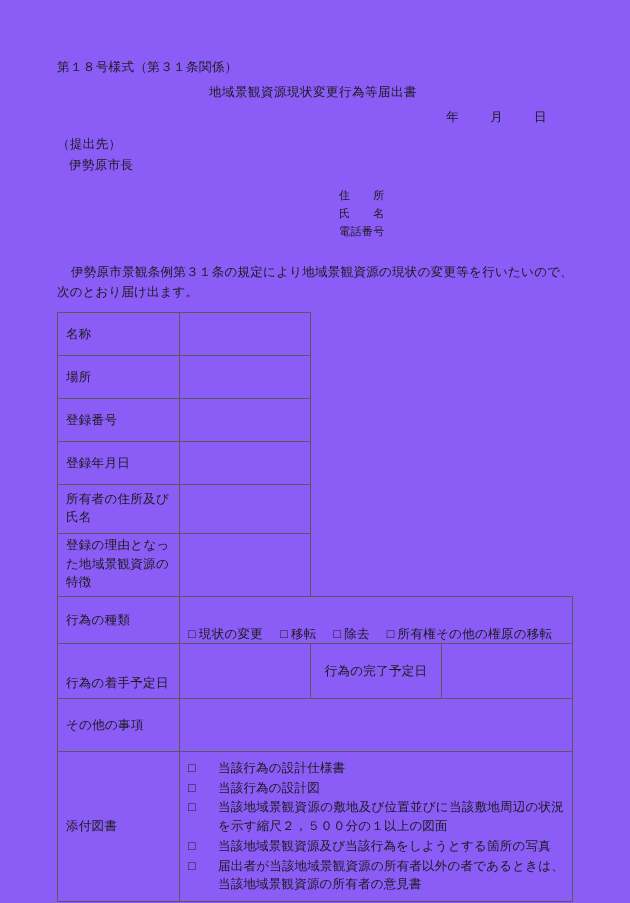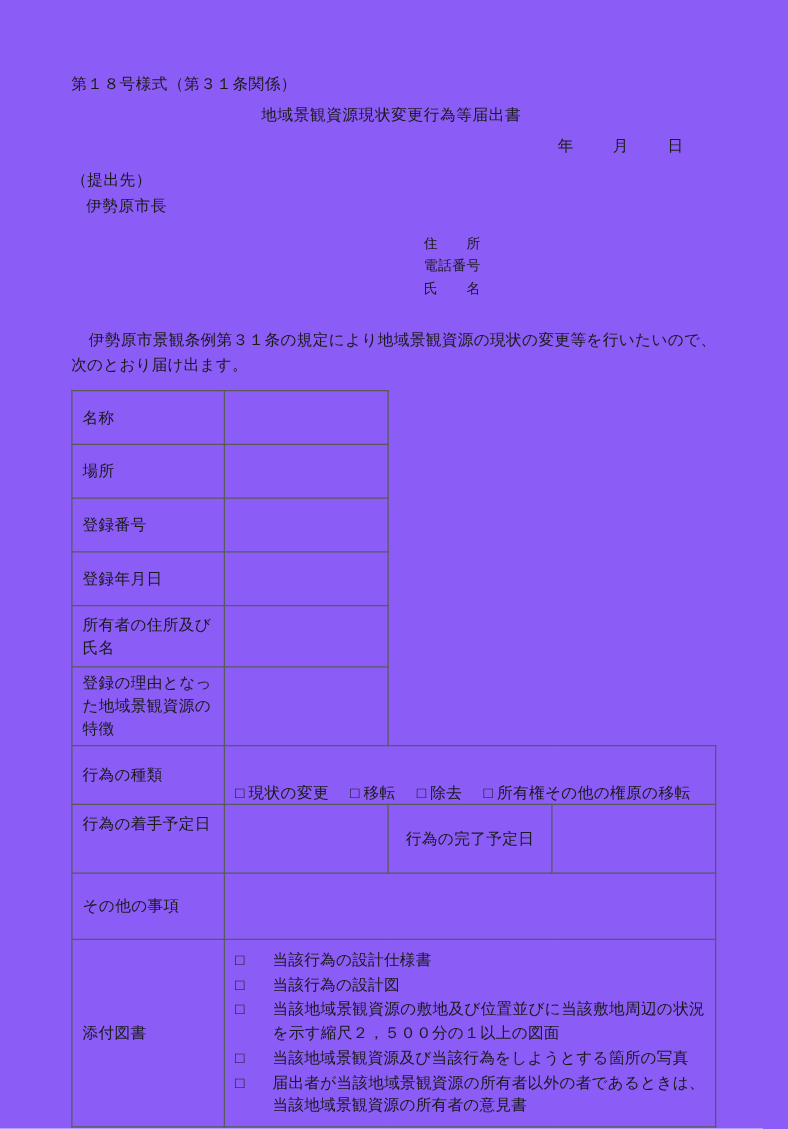--- a/index.html
+++ b/index.html
@@ -87,21 +87,21 @@
   }
   table.form td {
     border: 1px solid #595959;
     font-size: 12.5px;
     padding: 0 8px;
     vertical-align: middle;
     letter-spacing: 0.3px;
     line-height: 1.45;
   }
   td.lbl { width: 105px; }
-  td.lbl-wrap { width: 105px; }
+  td.lbl-wrap { width: 105px; font-family: Liberation Mono, monospace; }
   .cellpad { padding: 6px 0; }
 
   td.mid-lbl { width: 110px; text-align: center; }
 
   .checkrow {
     font-size: 12.5px;
     letter-spacing: 0.3px;
     white-space: nowrap;
     margin-top: 28px;
   }
@@ -146,22 +146,22 @@
       <span>月</span>
       <span class="date-gap"></span>
       <span>日</span>
     </div>
 
     <div class="submit-to">（提出先）</div>
     <div class="submit-to-name">伊勢原市長</div>
 
     <div class="applicant">
       <div>住　　所</div>
+      <div>氏　　名</div>
       <div>電話番号</div>
-      <div>氏　　名</div>
     </div>
 
     <div class="intro"><span class="indent"></span><span>伊勢原市景観条例第３１条の規定により地域景観資源の現状の変更等を行いたいので、次のとおり届け出ます。</span></div>
 
     <table class="form">
       <tbody>
         <tr>
           <td class="lbl">
             <div class="cellpad" style="height:30px;display:flex;align-items:center;">
                 <span>名称</span>
@@ -224,21 +224,21 @@
               <span class="check-gap"></span>
               <span><span class="chk">□</span><span>除去</span></span>
               <span class="check-gap"></span>
               <span><span class="chk">□</span><span>所有権その他の権原の移転</span></span>
             </div>
           </td>
         </tr>
 
         <tr>
           <td class="lbl">
-            <div class="cellpad" style="height:42px;display:flex;align-items:flex-start;">
+            <div class="cellpad" style="height:42px;display:flex;align-items:flex-end;">
                 <span>行為の着手予定日</span>
               </div>
           </td>
           <td style="width:154px;"></td>
           <td class="mid-lbl">行為の完了予定日</td>
           <td></td>
         </tr>
 
         <tr>
           <td class="lbl">

